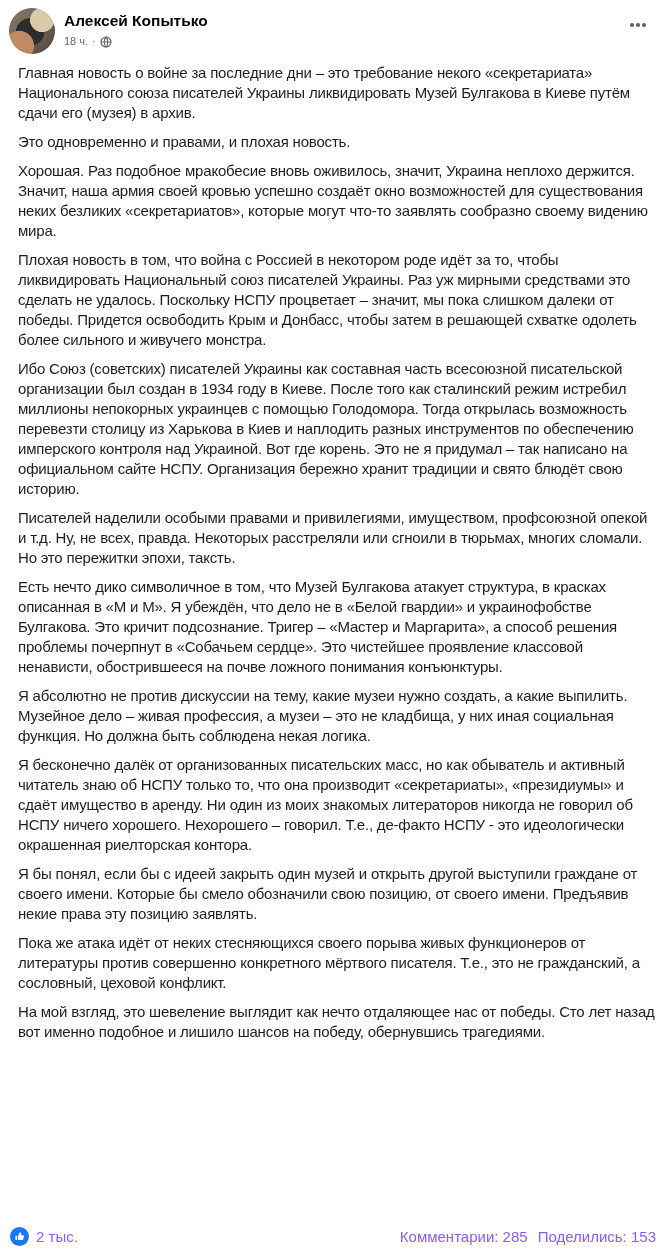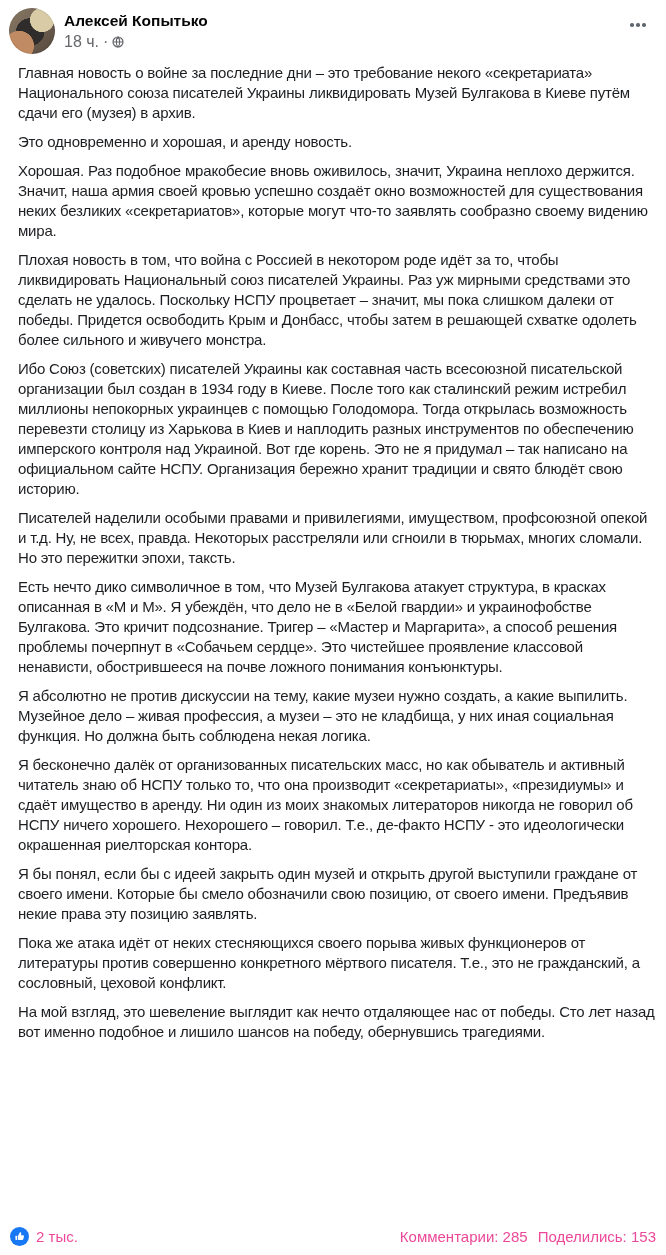--- a/index.html
+++ b/index.html
@@ -47,21 +47,21 @@
     font-weight: bold;
     color: #050505;
     line-height: 20px;
     cursor: pointer;
   }
   .post-meta {
     display: flex;
     align-items: center;
     gap: 4px;
     margin-top: 2px;
-    font-size: 16px;
+    font-size: 11px;
     color: #65676B;
     line-height: 17px;
   }
   .globe-icon svg { display: block; }
   .more-options {
     position: absolute;
     top: 17px;
     right: 16px;
     border: none;
     background: transparent;
@@ -112,21 +112,21 @@
     border-radius: 50%;
     background: #1877F2;
     display: flex;
     align-items: center;
     justify-content: center;
     box-shadow: 0 0 0 1px #ffffff;
   }
   .like-badge svg { display: block; }
   .reaction-count, .stat {
     font-size: 15px;
-    color: #ec4899;
+    color: #8b5cf6;
     line-height: 19px;
   }
   .stats { display: flex; gap: 10px; }
   .stat { cursor: pointer; }
 </style>
 </head>
 <body>
 
 <div class="post">
 
@@ -147,21 +147,21 @@
     </div>
     <button class="more-options" aria-label="more">
       <i></i>
       <i></i>
       <i></i>
     </button>
   </div>
 
   <div class="post-body">
       <p>Главная новость о войне за последние дни – это требование некого «секретариата» Национального союза писателей Украины ликвидировать Музей Булгакова в Киеве путём сдачи его (музея) в архив.</p>
-      <p>Это одновременно и хорошая, и аренду новость.</p>
+      <p>Это одновременно и правами, и плохая новость.</p>
       <p>Хорошая. Раз подобное мракобесие вновь оживилось, значит, Украина неплохо держится. Значит, наша армия своей кровью успешно создаёт окно возможностей для существования неких безликих «секретариатов», которые могут что-то заявлять сообразно своему видению мира.</p>
       <p>Плохая новость в том, что война с Россией в некотором роде идёт за то, чтобы ликвидировать Национальный союз писателей Украины. Раз уж мирными средствами это сделать не удалось. Поскольку НСПУ процветает – значит, мы пока слишком далеки от победы. Придется освободить Крым и Донбасс, чтобы затем в решающей схватке одолеть более сильного и живучего монстра.</p>
       <p>Ибо Союз (советских) писателей Украины как составная часть всесоюзной писательской организации был создан в 1934 году в Киеве. После того как сталинский режим истребил миллионы непокорных украинцев с помощью Голодомора. Тогда открылась возможность перевезти столицу из Харькова в Киев и наплодить разных инструментов по обеспечению имперского контроля над Украиной. Вот где корень. Это не я придумал – так написано на официальном сайте НСПУ. Организация бережно хранит традиции и свято блюдёт свою историю.</p>
       <p>Писателей наделили особыми правами и привилегиями, имуществом, профсоюзной опекой и т.д. Ну, не всех, правда. Некоторых расстреляли или сгноили в тюрьмах, многих сломали. Но это пережитки эпохи, таксть.</p>
       <p>Есть нечто дико символичное в том, что Музей Булгакова атакует структура, в красках описанная в «М и М». Я убеждён, что дело не в «Белой гвардии» и украинофобстве Булгакова. Это кричит подсознание. Тригер – «Мастер и Маргарита», а способ решения проблемы почерпнут в «Собачьем сердце». Это чистейшее проявление классовой ненависти, обострившееся на почве ложного понимания конъюнктуры.</p>
       <p>Я абсолютно не против дискуссии на тему, какие музеи нужно создать, а какие выпилить. Музейное дело – живая профессия, а музеи – это не кладбища, у них иная социальная функция. Но должна быть соблюдена некая логика.</p>
       <p>Я бесконечно далёк от организованных писательских масс, но как обыватель и активный читатель знаю об НСПУ только то, что она производит «секретариаты», «президиумы» и сдаёт имущество в аренду. Ни один из моих знакомых литераторов никогда не говорил об НСПУ ничего хорошего. Нехорошего – говорил. Т.е., де-факто НСПУ - это идеологически окрашенная риелторская контора.</p>
       <p>Я бы понял, если бы с идеей закрыть один музей и открыть другой выступили граждане от своего имени. Которые бы смело обозначили свою позицию, от своего имени. Предъявив некие права эту позицию заявлять.</p>
       <p>Пока же атака идёт от неких стесняющихся своего порыва живых функционеров от литературы против совершенно конкретного мёртвого писателя. Т.е., это не гражданский, а сословный, цеховой конфликт.</p>
       <p>На мой взгляд, это шевеление выглядит как нечто отдаляющее нас от победы. Сто лет назад вот именно подобное и лишило шансов на победу, обернувшись трагедиями.</p>

